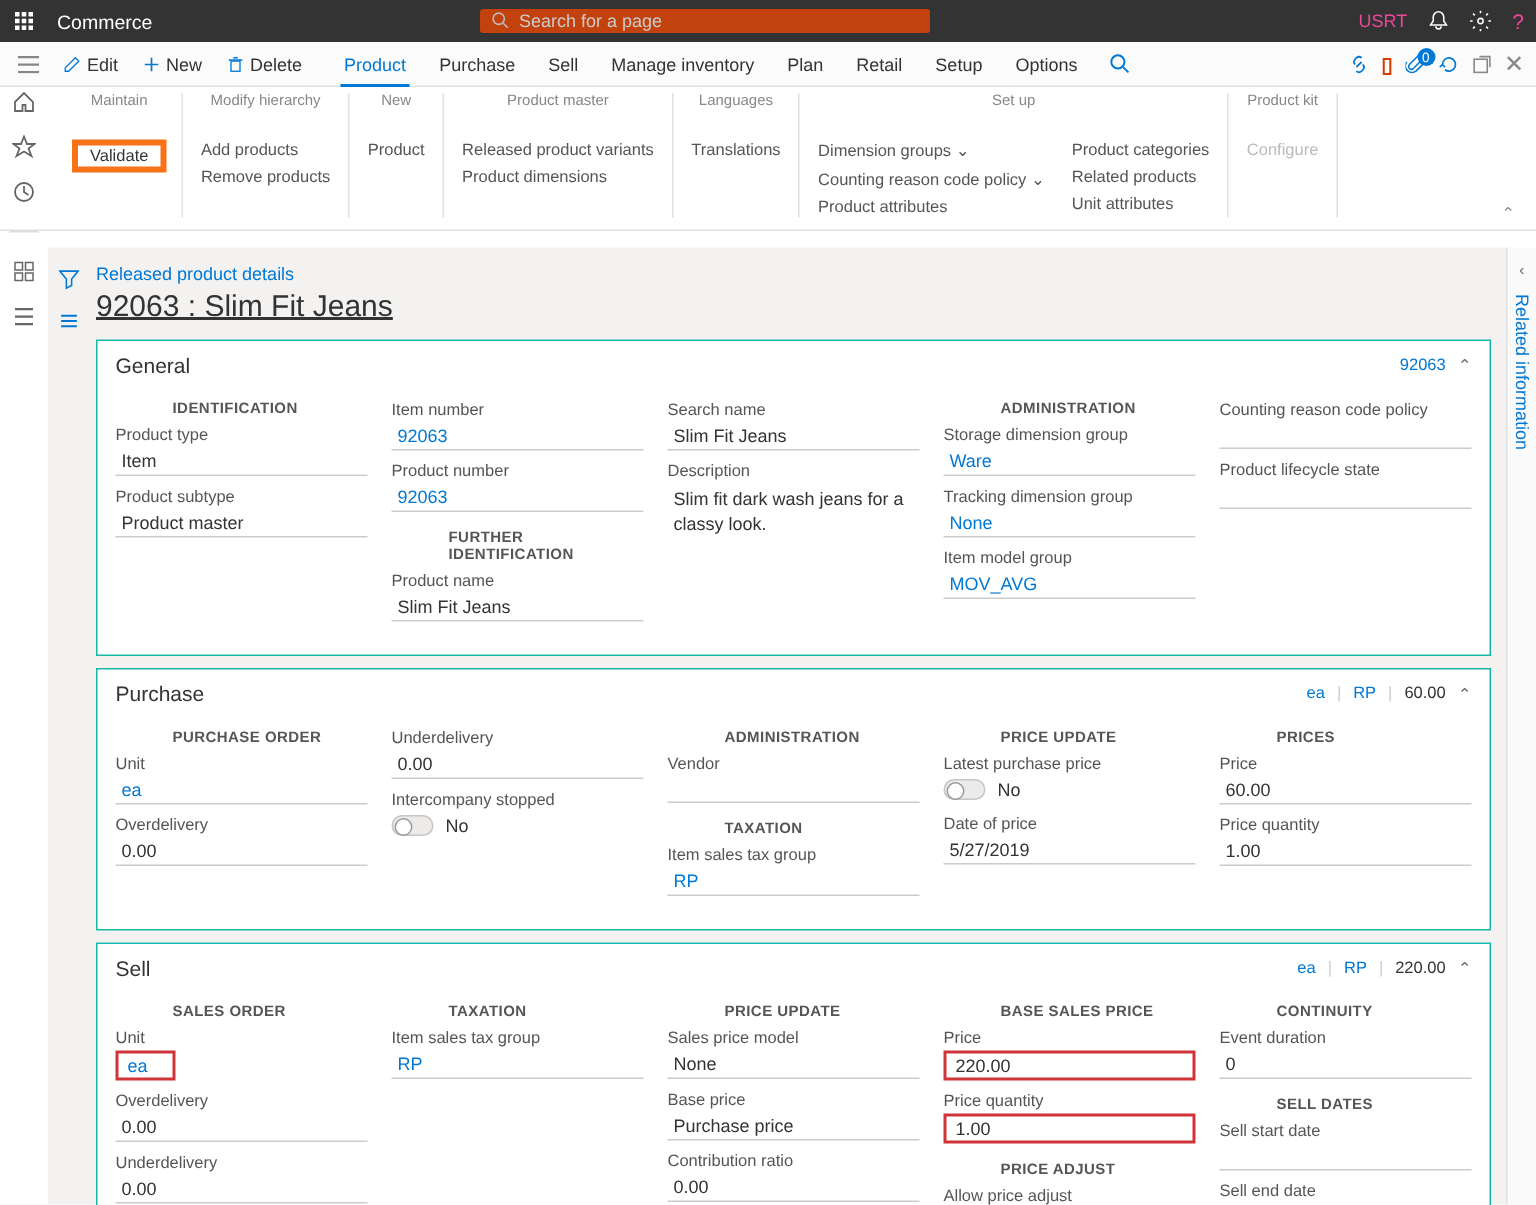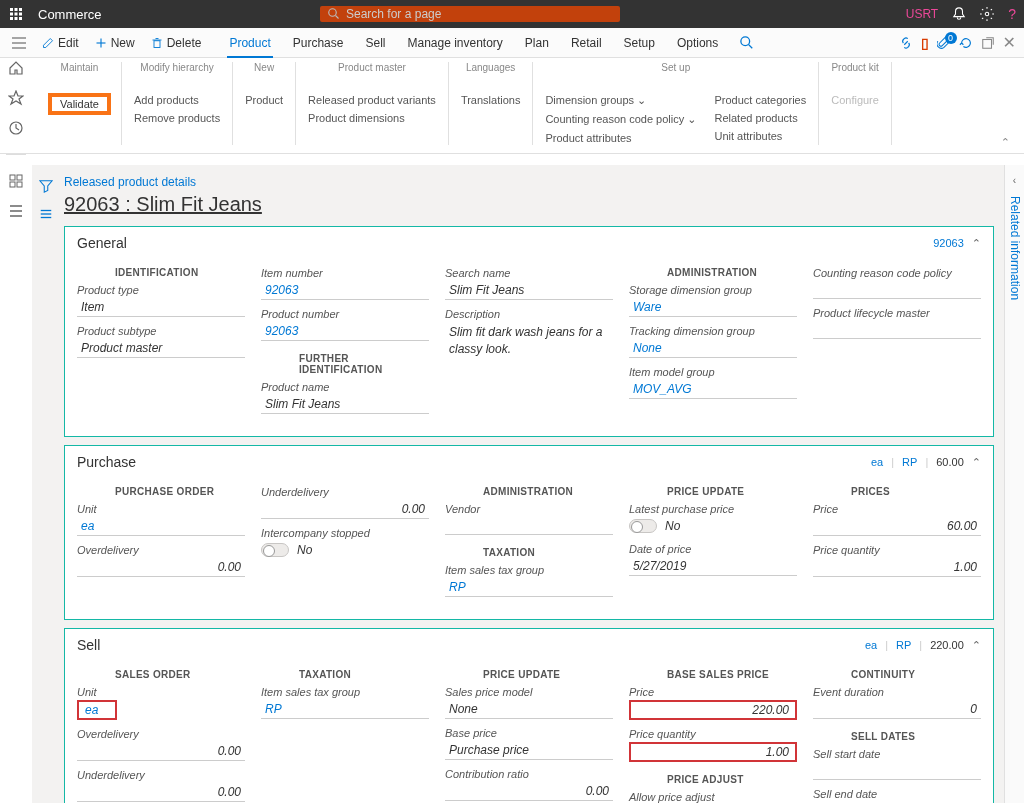--- a/index.html
+++ b/index.html
@@ -60,25 +60,25 @@
   .card-header { display: flex; align-items: center; padding: 8px 12px; font-size: 14px; color: #333; cursor: pointer; }
   .card-header .ch-title { flex: 0 0 auto; }
   .card-header .ch-right { margin-left: auto; display: flex; align-items: center; gap: 8px; font-size: 11px; }
   .card-header .ch-right .blue { color: #0078d4; }
   .card-header .chev { color: #666; cursor: pointer; }
   .card-body { padding: 8px 12px 14px 12px; }
   
   .cols5 { display: grid; grid-template-columns: repeat(5, 1fr); gap: 16px; }
   .col { }
   .section-label { font-size: 10px; font-weight: 600; color: #555; text-transform: uppercase; margin-bottom: 6px; letter-spacing: 0.3px; padding-left: 38px; }
-  .field { margin-bottom: 8px; font-style: italic; }
+  .field { margin-bottom: 8px; }
   .field-label { font-size: 11px; color: #555; margin-bottom: 2px; }
   .field-value { border-bottom: 1px solid #ccc; padding: 2px 4px; font-size: 12px; min-height: 18px; }
   .field-value.blue { color: #0078d4; }
-  .field-value.num { text-align: right; }
+  .field-value.num { text-align: left; }
   .field-value.redbox { border: 2px solid #d13438; padding: 1px 6px; }
   .toggle-row { display: flex; align-items: center; gap: 8px; padding: 2px 0; }
   .toggle { width: 28px; height: 14px; border-radius: 8px; background: #edebe9; border: 1px solid #c8c6c4; position: relative; }
   .toggle::after { content: ""; position: absolute; width: 10px; height: 10px; border-radius: 50%; background: #fff; border: 1px solid #999; top: 1px; left: 1px; }
   .sub-sec { margin-top: 12px; }
   
   .right-panel { width: 20px; background: #fafafa; border-left: 1px solid #e0e0e0; display: flex; flex-direction: column; align-items: center; padding-top: 10px; cursor: pointer; }
   .right-panel .chev-left { color: #666; font-size: 10px; }
   .right-panel .vtext { writing-mode: vertical-rl; color: #0078d4; margin-top: 10px; font-size: 12px; }
   
@@ -404,21 +404,21 @@
                   <div class="field-label">Item model group</div>
                   <div class="field-value blue">MOV_AVG</div>
                 </div>
             </div>
             <div class="col">
               <div class="field">
                   <div class="field-label">Counting reason code policy</div>
                   <div class="field-value"></div>
                 </div>
               <div class="field">
-                  <div class="field-label">Product lifecycle master</div>
+                  <div class="field-label">Product lifecycle state</div>
                   <div class="field-value"></div>
                 </div>
             </div>
           </div>
         </div>
       </div>
 
       <div class="card">
         <div class="card-header">
           <span class="ch-title">Purchase</span>

